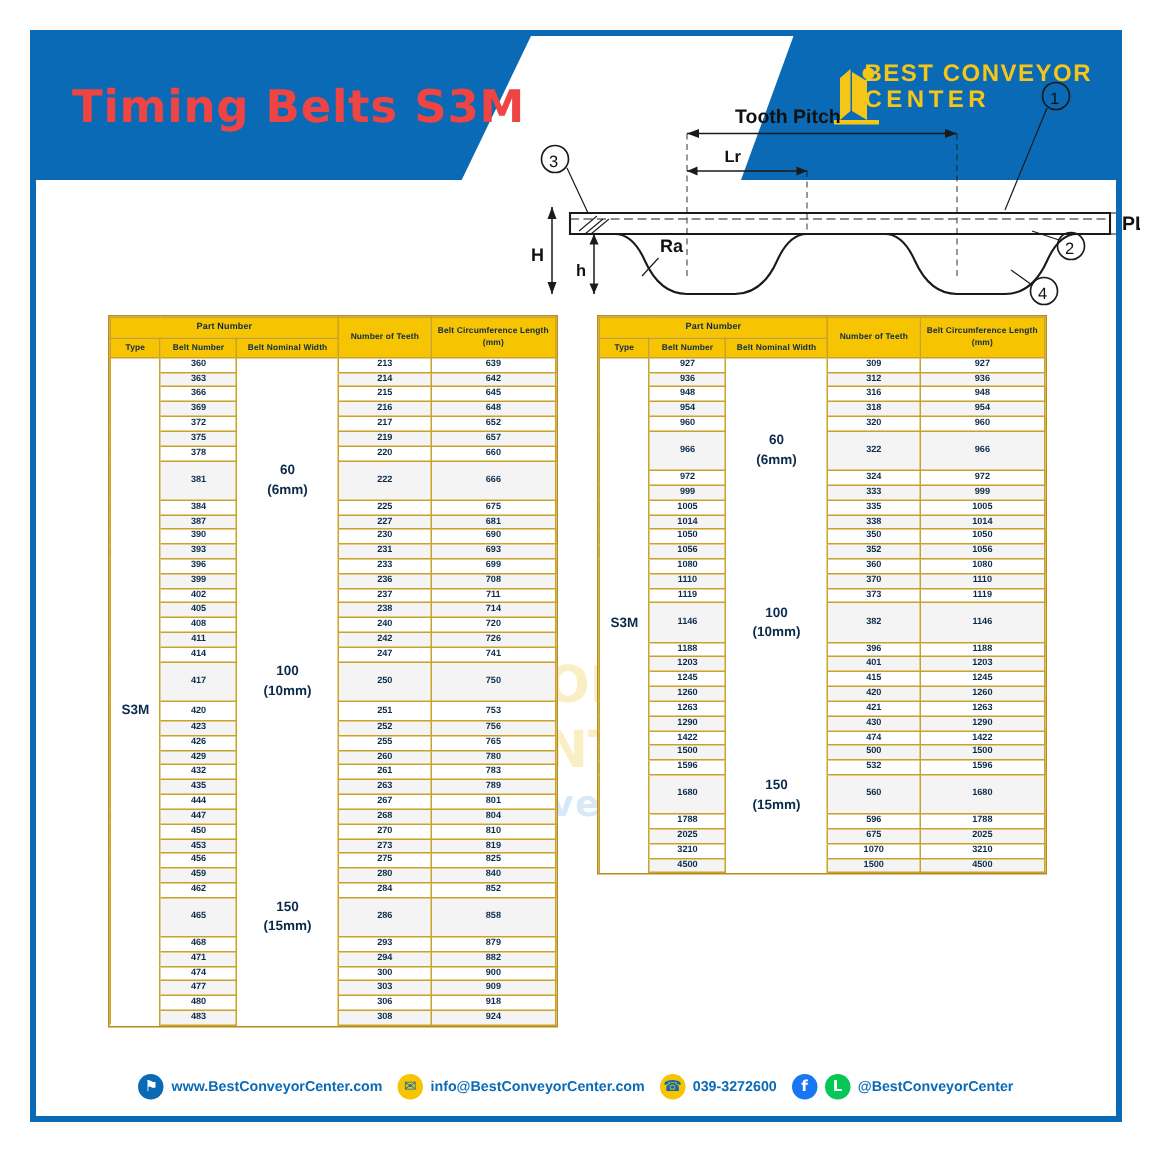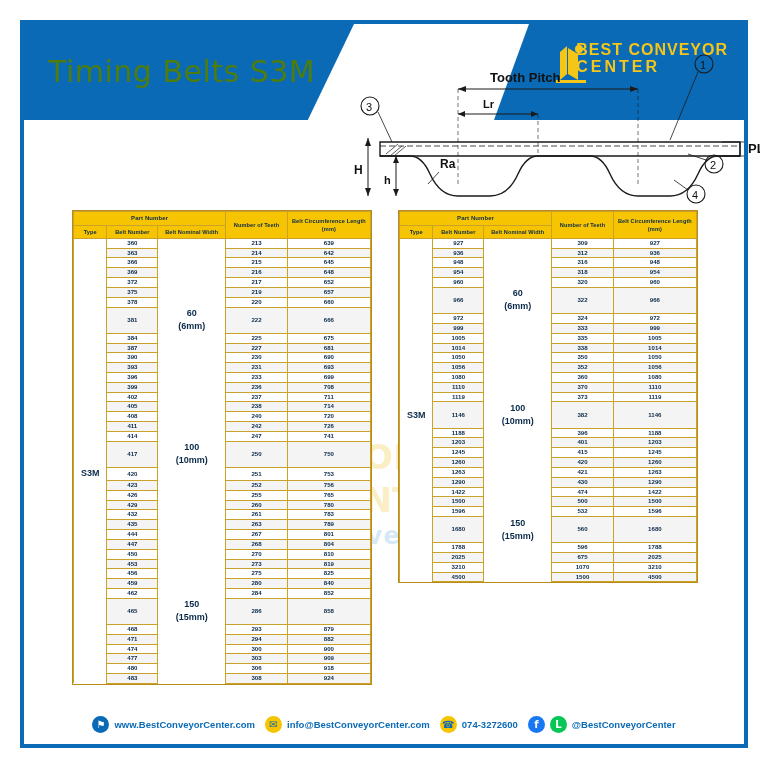--- a/index.html
+++ b/index.html
@@ -36,23 +36,23 @@
     background:#0a6ab5;
     clip-path:polygon(0 0,100% 0,86% 100%,0 100%);
   }
   .hdr-blue-right{
     position:absolute;right:0;top:0;width:250px;height:96px;
     background:#0a6ab5;
     clip-path:polygon(14% 0,100% 0,100% 100%,0 100%);
   }
   .title{
     position:absolute;left:24px;top:30px;
-    color:#4d7c0f;
+    color:#ef4444;
     font-size:30px;
-    font-weight:normal;
+    font-weight:bold;
     letter-spacing:.5px;
     font-family:"DejaVu Sans", sans-serif;
   }
   .brand{
     position:absolute;right:16px;top:18px;
     color:#f5c518;
     text-align:left;
     line-height:1.05;
   }
   .brand .l1{font-size:16px;font-weight:bold;letter-spacing:1px;}
@@ -803,21 +803,21 @@
     <div class="fitem">
       <span class="circ-ico ico-globe">⚑</span>
       <span>www.BestConveyorCenter.com</span>
     </div>
     <div class="fitem">
       <span class="circ-ico ico-mail">✉</span>
       <span>info@BestConveyorCenter.com</span>
     </div>
     <div class="fitem">
       <span class="circ-ico ico-phone">☎</span>
-      <span>074-3272600</span>
+      <span>039-3272600</span>
     </div>
     <div class="fitem">
       <span class="circ-ico ico-fb">f</span>
       <span class="circ-ico ico-line">L</span>
       <span>@BestConveyorCenter</span>
     </div>
   </div>
 </div>
 
 </body></html>

